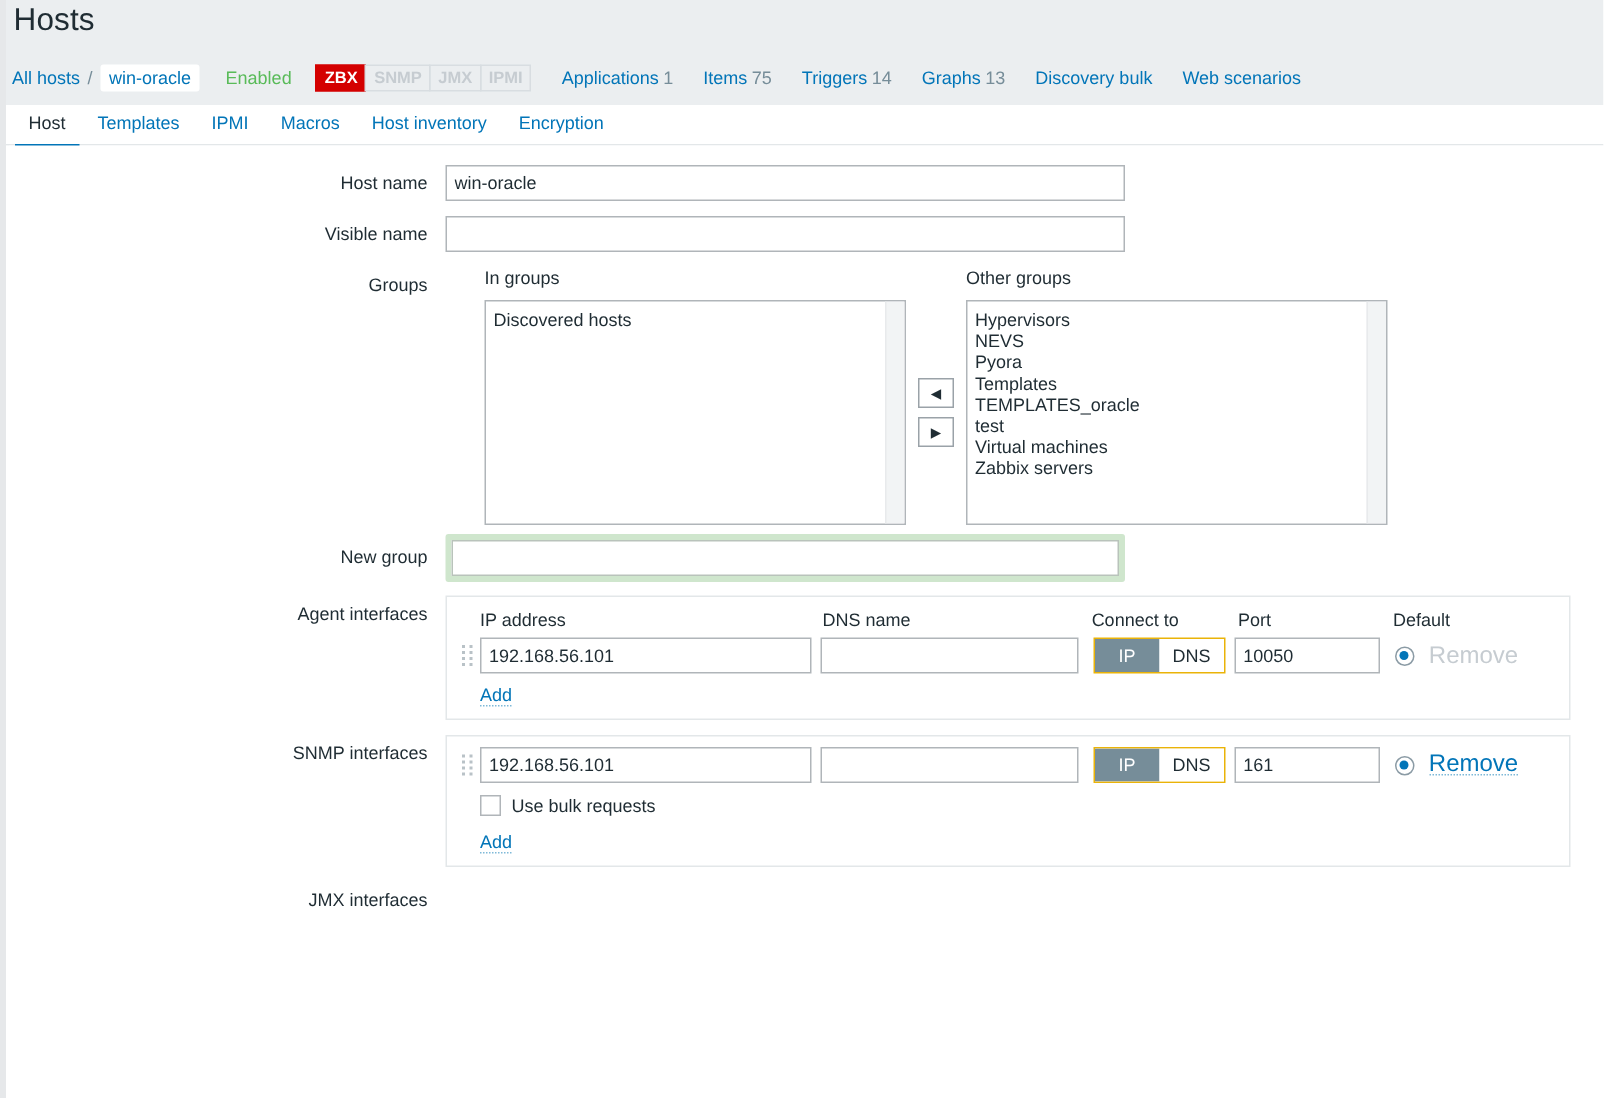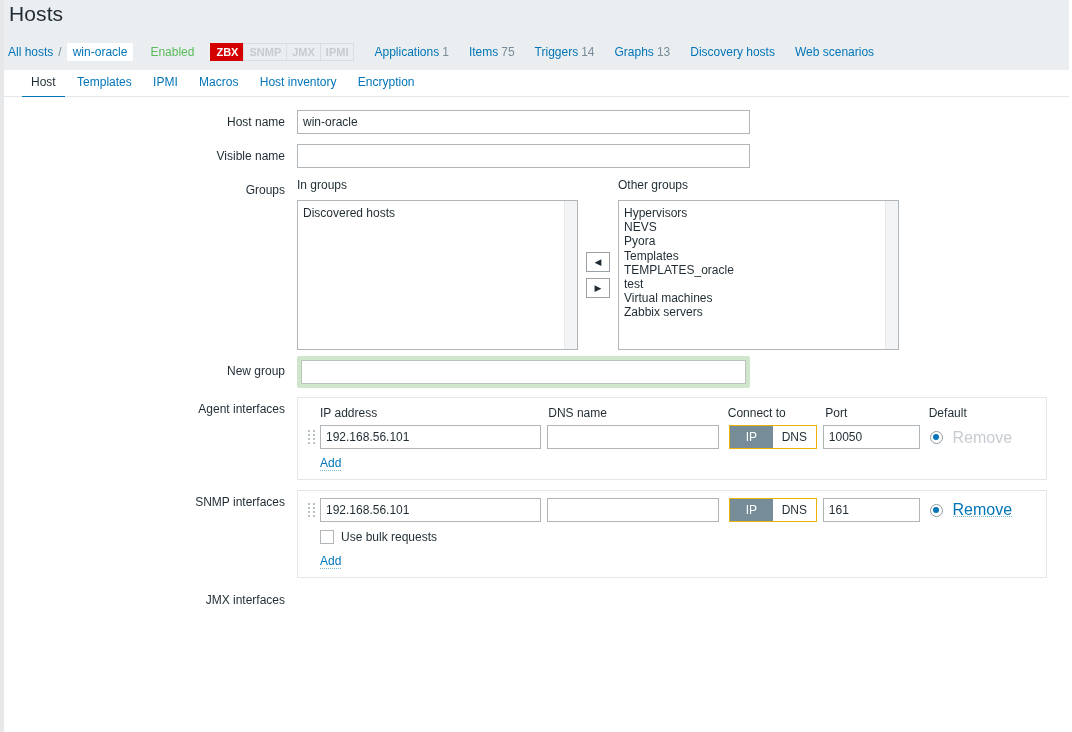--- a/index.html
+++ b/index.html
@@ -120,21 +120,21 @@
     color: #768d99;
     margin-left: 3px;
   }
 
   
   #tabbar {
     height: 27px;
     background: #ffffff;
     border-bottom: 1px solid #e3e7e9;
     position: relative;
-    padding-left: 18px;
+    padding-left: 6px;
     box-sizing: border-box;
   }
   .tab {
     display: inline-block;
     font-size: 12px;
     color: #0275b8;
     padding: 5px 9px 7px 9px;
     cursor: pointer;
     position: relative;
     top: 0;
@@ -436,21 +436,21 @@
         <span class="badge on">ZBX</span>
         <span class="badge off">SNMP</span>
         <span class="badge off">JMX</span>
         <span class="badge off">IPMI</span>
       </span>
 
       <span class="bc-meta"><span>Applications</span><span class="cnt">1</span></span>
       <span class="bc-meta"><span>Items</span><span class="cnt">75</span></span>
       <span class="bc-meta"><span>Triggers</span><span class="cnt">14</span></span>
       <span class="bc-meta"><span>Graphs</span><span class="cnt">13</span></span>
-      <span class="bc-meta">Discovery hosts</span>
+      <span class="bc-meta">Discovery bulk</span>
       <span class="bc-meta">Web scenarios</span>
     </div>
   </div>
 
   <div id="tabbar">
     <span class="tab active">Host</span>
     <span class="tab">Templates</span>
     <span class="tab">IPMI</span>
     <span class="tab">Macros</span>
     <span class="tab">Host inventory</span>
@@ -466,21 +466,21 @@
       </div>
     </div>
 
     <div class="row">
       <div class="lbl">Visible name</div>
       <div class="field">
         <input class="txt w-main" type="text" value="" style="">
       </div>
     </div>
 
-    <div class="row" style="margin-bottom:6px;">
+    <div class="row" style="margin-bottom:6px;gap:26px;">
       <div class="lbl">Groups</div>
       <div class="field">
         <div class="groups-wrap">
 
           <div class="glist-col">
             <div class="glist-head">In groups</div>
             <div class="glistbox">
               <div class="glist-inner">
                 <div class="gitem">Discovered hosts</div>
               </div>

